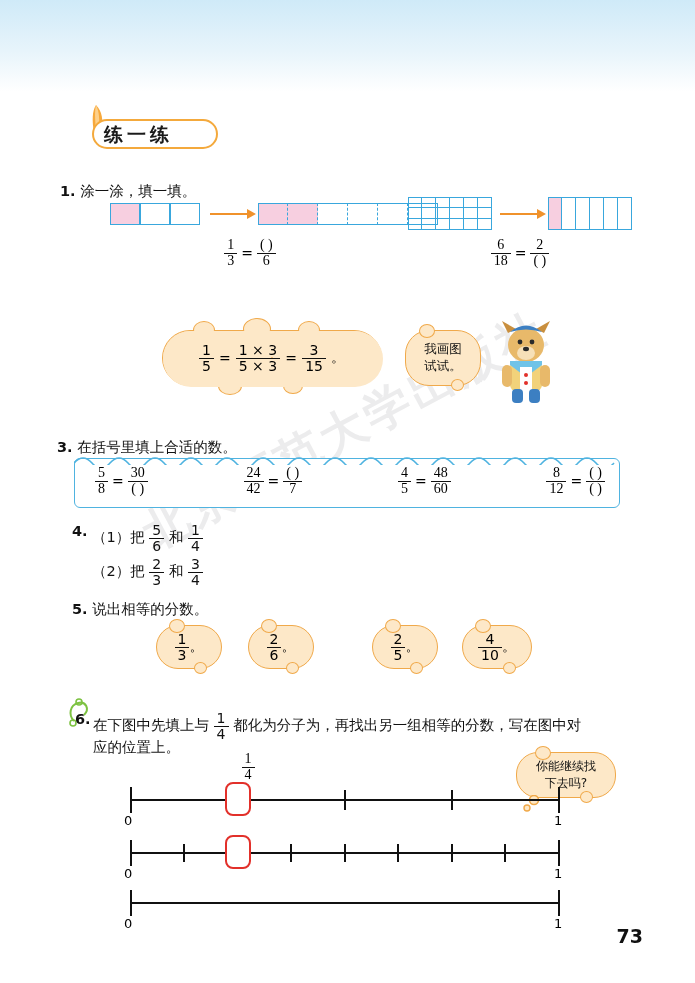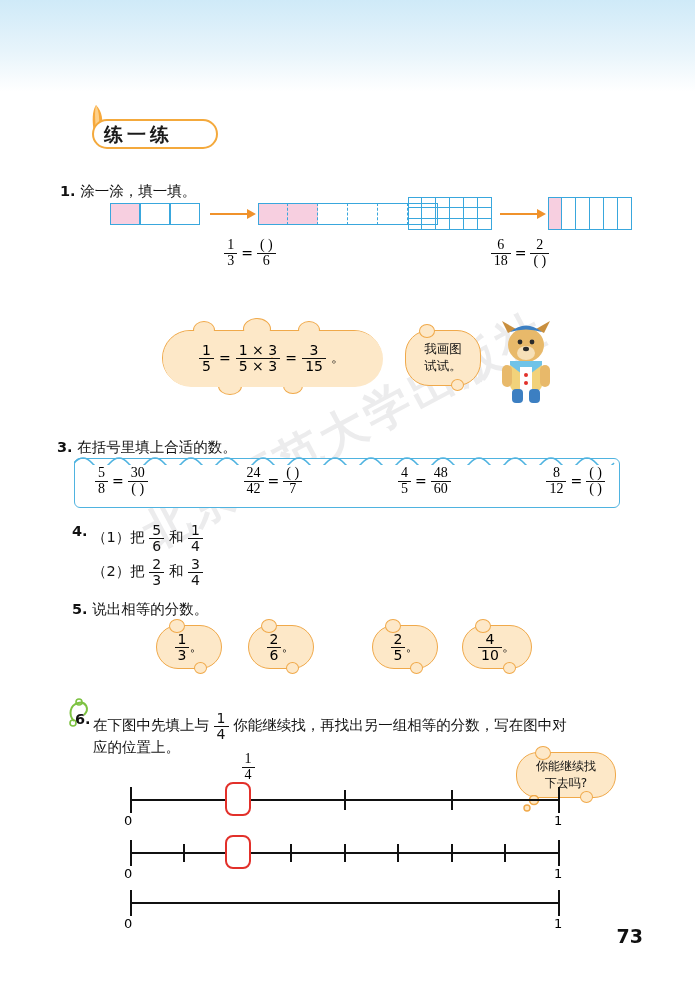--- a/index.html
+++ b/index.html
@@ -374,21 +374,21 @@
   </svg>
   <div class="q" style="left:75px; top:711px;">
     <span class="qnum">6.</span>
   </div>
   <div class="q" style="left:93px; top:711px; white-space:nowrap;">
     <span class="txt">在下图中先填上与</span>
     <span class="frac">
       <span class="n">1</span>
       <span class="d">4</span>
     </span>
-    <span class="txt">你能继续找，再找出另一组相等的分数，写在图中对</span>
+    <span class="txt">都化为分子为，再找出另一组相等的分数，写在图中对</span>
   </div>
   <div class="q" style="left:93px; top:738px;">
     <span class="txt">应的位置上。</span>
   </div>
 
   <div style="position:absolute;left:228px;top:752px;width:40px;text-align:center;">
     <span class="frac">
       <span class="n">1</span>
       <span class="d">4</span>
     </span>

